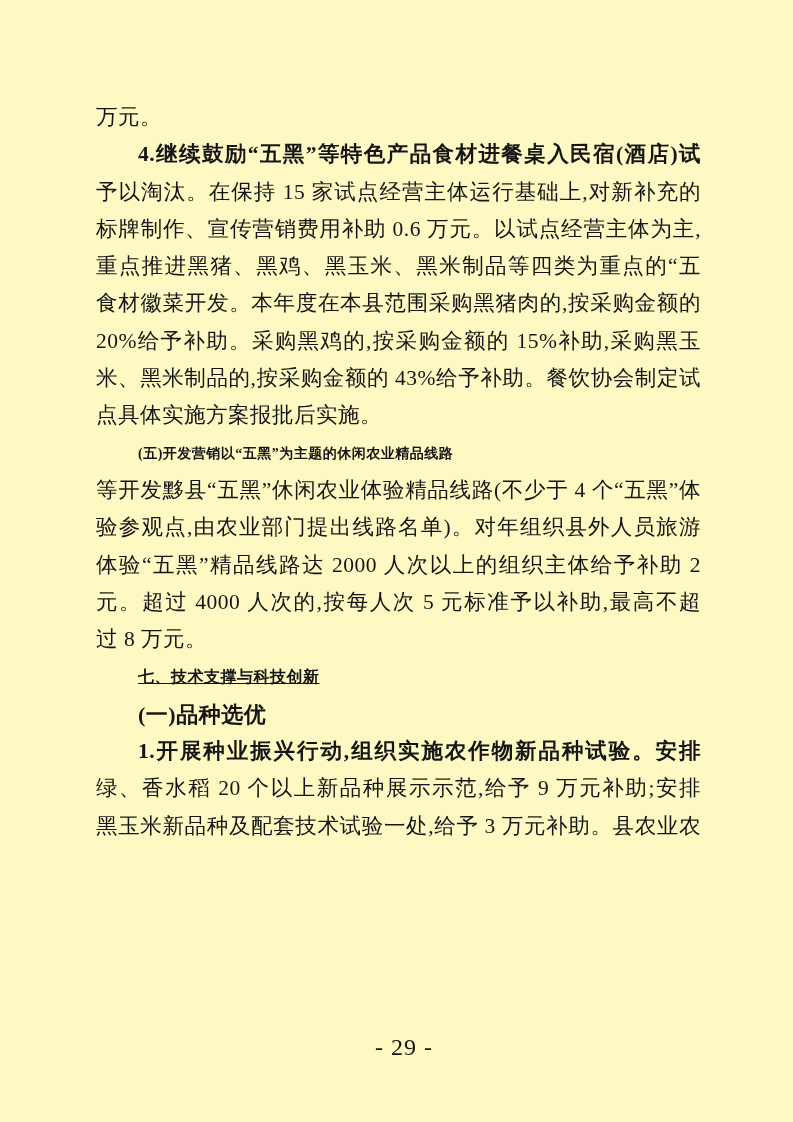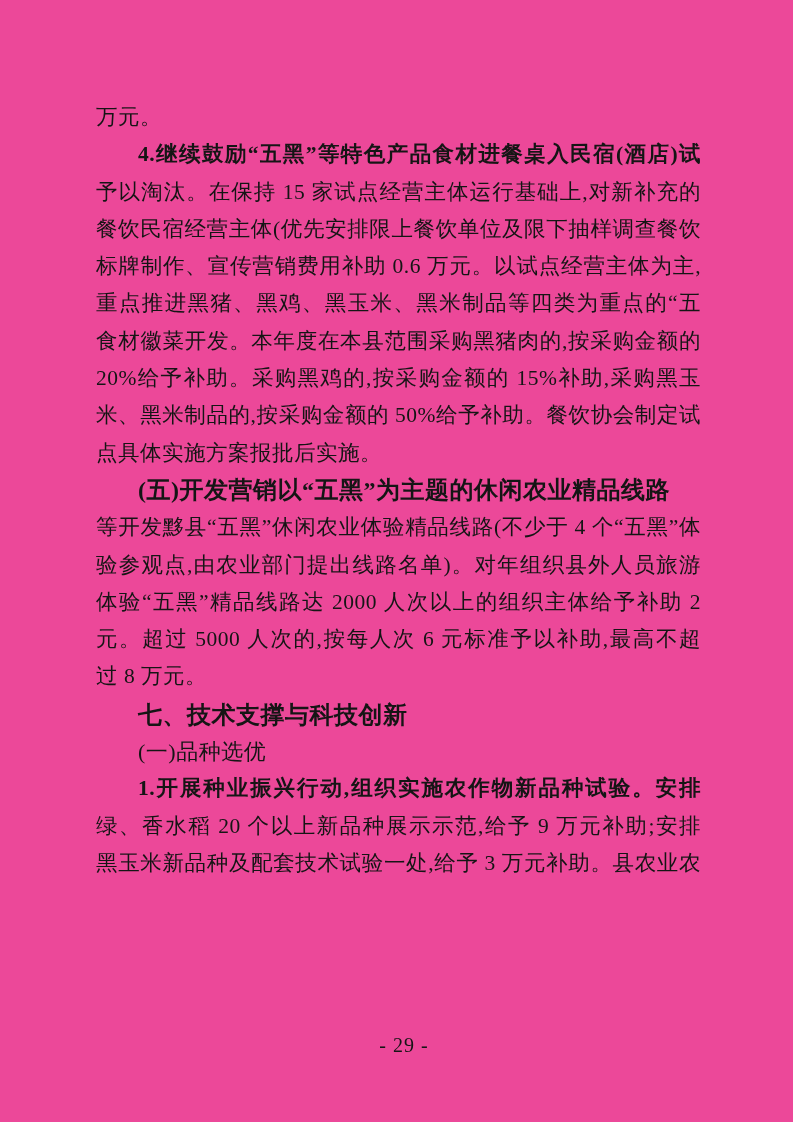--- a/index.html
+++ b/index.html
@@ -4,21 +4,21 @@
 <style>
   html, body {
     margin: 0;
     padding: 0;
     background: #ffffff;
   }
   .page {
     position: relative;
     width: 793px;
     height: 1122px;
-    background: #ec4899;
+    background: #fef9c3;
     color: #151515;
     font-family: "Liberation Serif", "DejaVu Serif", serif;
     overflow: hidden;
   }
   .doc-body {
     position: absolute;
     left: 96px;
     top: 99px;
     width: 605px;
   }
@@ -33,62 +33,62 @@
   .line.fill {
     text-align: justify;
     text-align-last: justify;
   }
   .line.indent {
     padding-left: 42px;
     font-weight: bold;
   }
   .line.heading-section {
     font-weight: 700;
-    font-size: 24px;
+    font-size: 14px;
   }
   .line.heading-chapter {
     font-family: "Liberation Sans", "DejaVu Sans", sans-serif;
     font-weight: 700;
-    font-size: 24px;
+    font-size: 16px;
+    text-decoration: underline;
   }
   .line.heading-sub {
-    font-weight: 400;
+    font-weight: 700;
     font-size: 22px;
   }
   .footer {
     position: absolute;
     left: 15px;
     right: 0;
     top: 1034px;
     text-align: center;
-    font-size: 20px;
+    font-size: 24px;
     color: #151515;
     letter-spacing: 1px;
   }
 </style>
 </head>
 <body>
 
 <div class="page">
   <div class="doc-body">
       <div class="line body">万元。</div>
       <div class="line body indent fill">4.继续鼓励“五黑”等特色产品食材进餐桌入民宿(酒店)试</div>
       <div class="line body fill">予以淘汰。在保持 15 家试点经营主体运行基础上,对新补充的</div>
-      <div class="line body fill">餐饮民宿经营主体(优先安排限上餐饮单位及限下抽样调查餐饮</div>
       <div class="line body fill">标牌制作、宣传营销费用补助 0.6 万元。以试点经营主体为主,</div>
       <div class="line body fill">重点推进黑猪、黑鸡、黑玉米、黑米制品等四类为重点的“五黑”</div>
       <div class="line body fill">食材徽菜开发。本年度在本县范围采购黑猪肉的,按采购金额的</div>
       <div class="line body fill">20%给予补助。采购黑鸡的,按采购金额的 15%补助,采购黑玉</div>
-      <div class="line body fill">米、黑米制品的,按采购金额的 50%给予补助。餐饮协会制定试</div>
+      <div class="line body fill">米、黑米制品的,按采购金额的 43%给予补助。餐饮协会制定试</div>
       <div class="line body">点具体实施方案报批后实施。</div>
       <div class="line heading-section indent">(五)开发营销以“五黑”为主题的休闲农业精品线路</div>
       <div class="line body fill">等开发黟县“五黑”休闲农业体验精品线路(不少于 4 个“五黑”体</div>
       <div class="line body fill">验参观点,由农业部门提出线路名单)。对年组织县外人员旅游</div>
       <div class="line body fill">体验“五黑”精品线路达 2000 人次以上的组织主体给予补助 2 万</div>
-      <div class="line body fill">元。超过 5000 人次的,按每人次 6 元标准予以补助,最高不超</div>
+      <div class="line body fill">元。超过 4000 人次的,按每人次 5 元标准予以补助,最高不超</div>
       <div class="line body">过 8 万元。</div>
       <div class="line heading-chapter indent">七、技术支撑与科技创新</div>
       <div class="line heading-sub indent">(一)品种选优</div>
       <div class="line body indent fill">1.开展种业振兴行动,组织实施农作物新品种试验。安排黑、</div>
       <div class="line body fill">绿、香水稻 20 个以上新品种展示示范,给予 9 万元补助;安排</div>
       <div class="line body fill">黑玉米新品种及配套技术试验一处,给予 3 万元补助。县农业农</div>
     </div>
   <div class="footer">- 29 -</div>
 </div>
 

